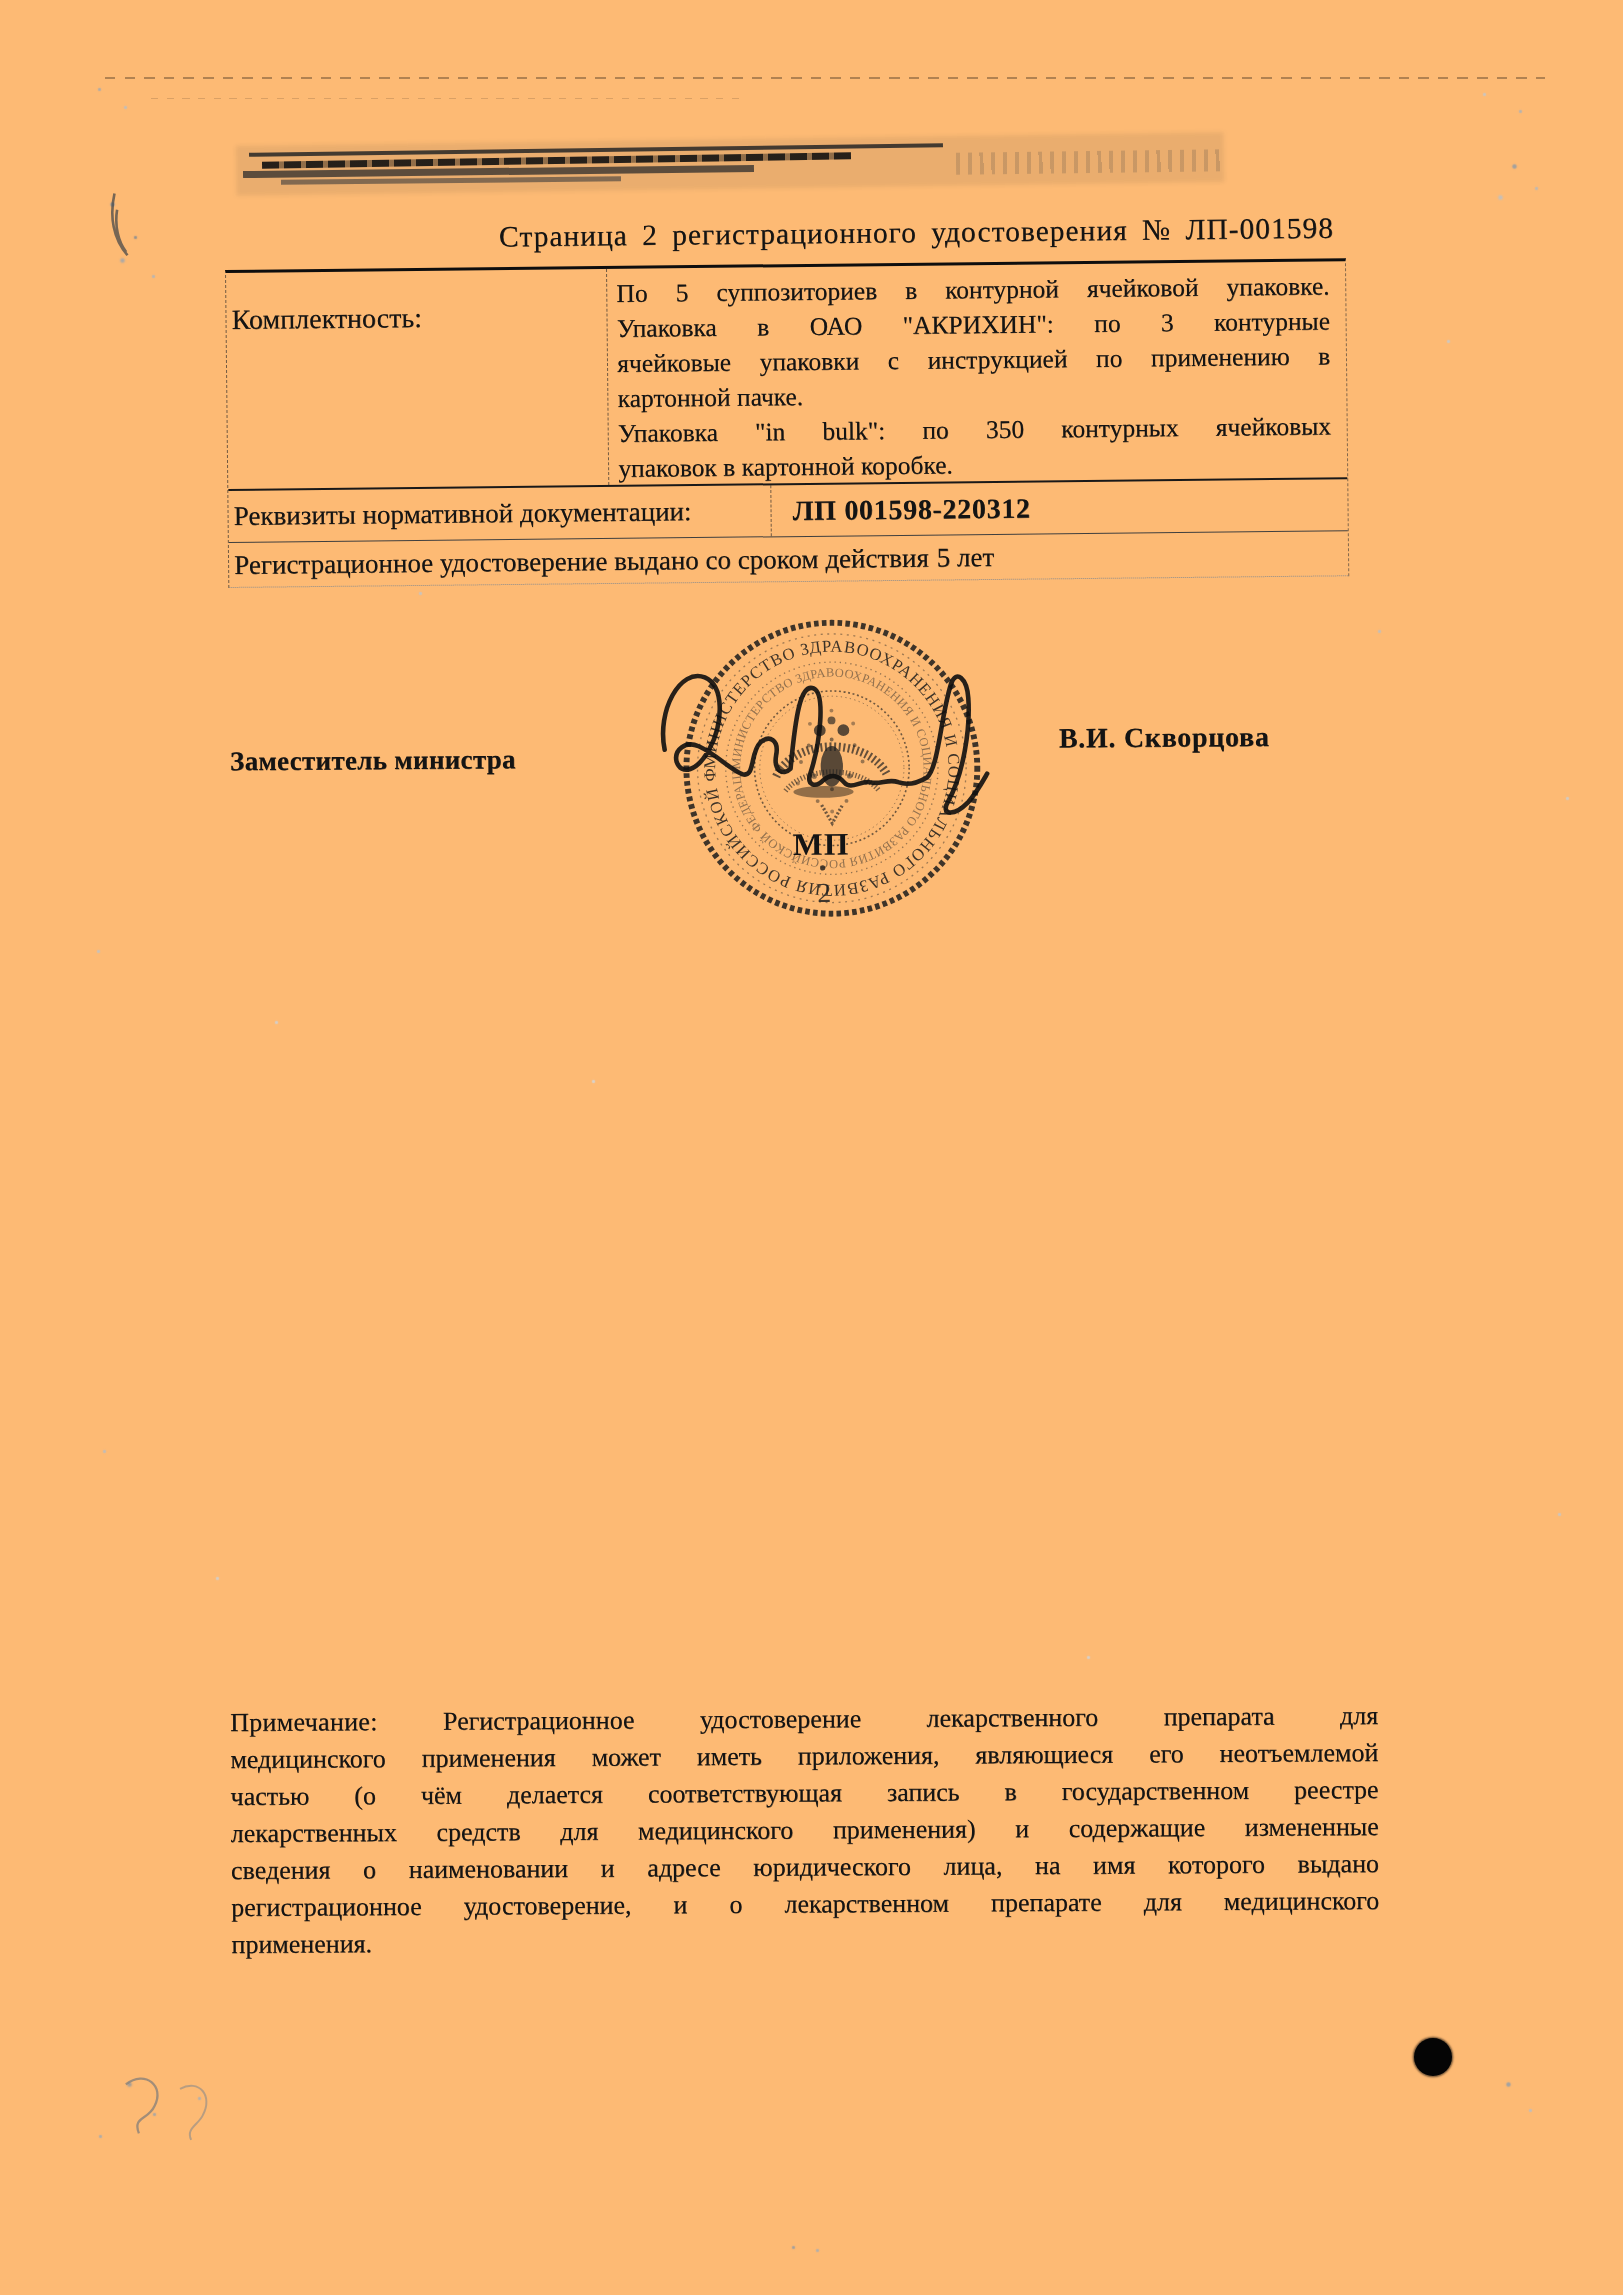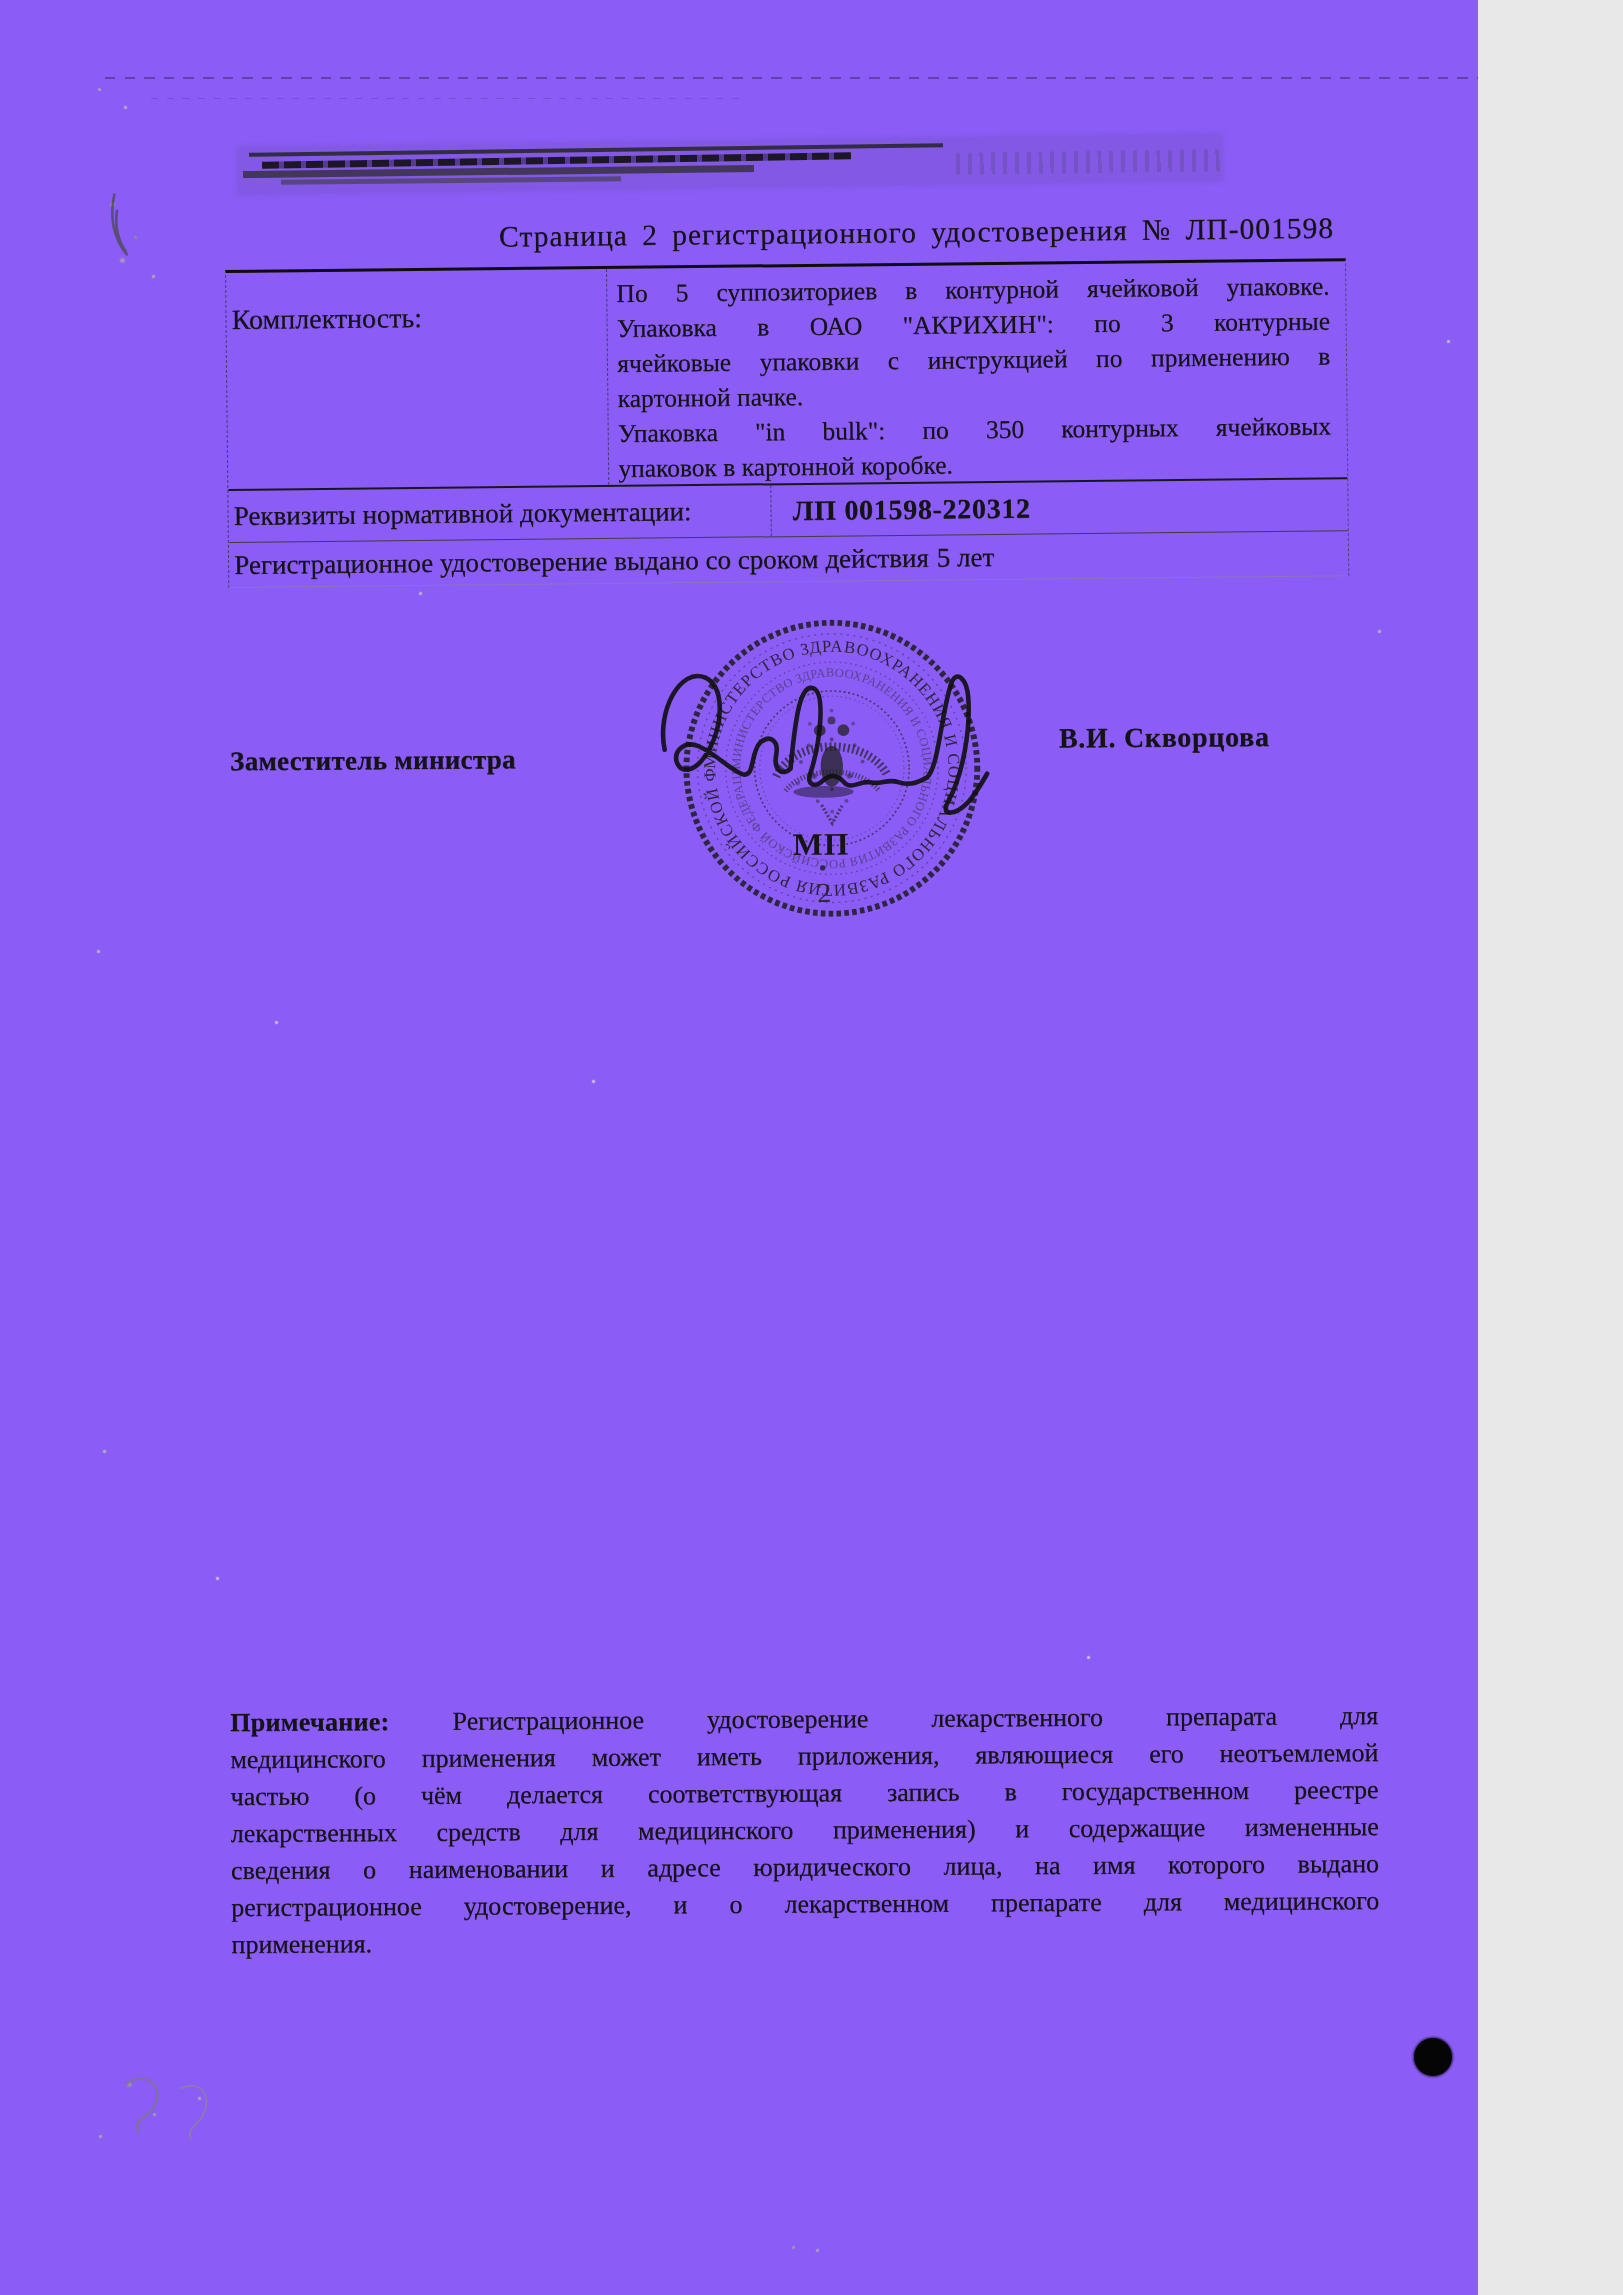--- a/index.html
+++ b/index.html
@@ -1,19 +1,19 @@
 <!DOCTYPE html>
 <html style="font-size:10.5px"><head>
 <meta charset="utf-8">
 <style>
   html,body{margin:0;padding:0;background:#e8e8e8;}
   .page{
     position:relative;
-    width:1478px;height:2295px;
-    background:#8b5cf6;
+    width:1623px;height:2295px;
+    background:#fdba74;
     overflow:hidden;
     font-family:"Liberation Serif","DejaVu Serif",serif;
     color:#141414;
   }
   .ink{ text-shadow:0.3px 0.4px 0.6px rgba(10,10,10,.55); }
   .abs{ position:absolute; }
 
   
   .topline{
     left:105px;top:77px;width:1440px;height:2px;
@@ -89,21 +89,21 @@
   .sig-label{position:absolute;left:230px;top:746px;font-size:27px;font-weight:700;letter-spacing:0.3px;}
   .sig-name{position:absolute;left:1059px;top:728px;font-size:28px;font-weight:700;letter-spacing:0.7px;}
   .stamp-svg{position:absolute;left:645px;top:615px;width:367px;height:321px;}
 
   
   .note{
     left:230px;top:1704px;width:1148px;
     font-size:26px;line-height:37px;
     transform:rotate(-0.35deg);transform-origin:0 0;
   }
-  .note b{font-weight:700;letter-spacing:0.3px;}
+  .note b{font-weight:400;letter-spacing:0.3px;}
 
   
   .hook-svg{position:absolute;}
 </style>
 </head>
 <body>
 
 <div class="page">
 
   <div class="abs topline"></div>

